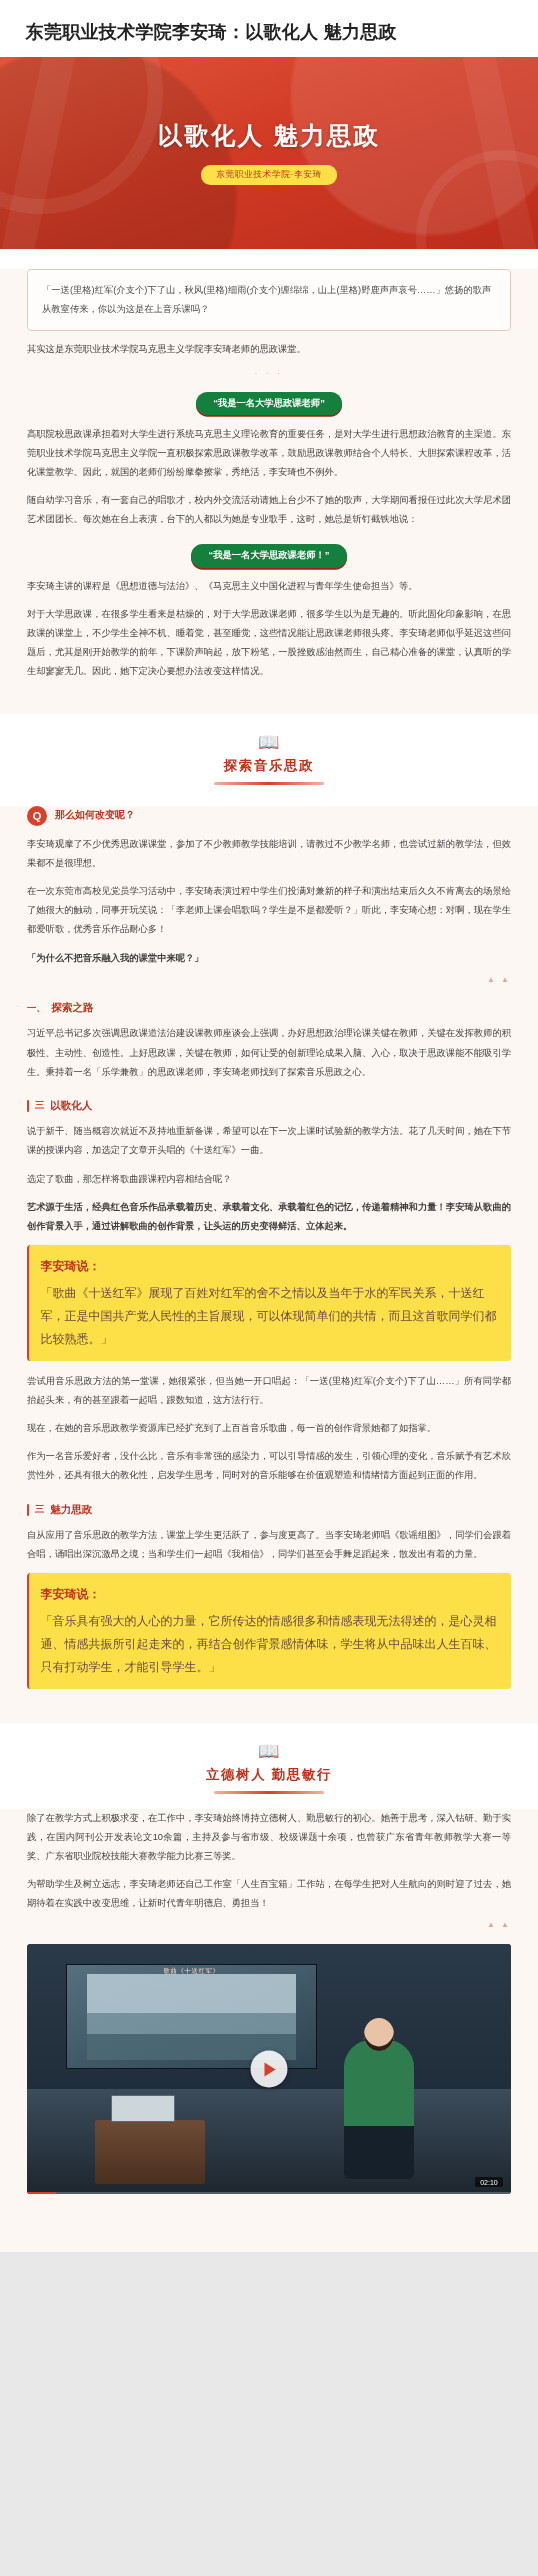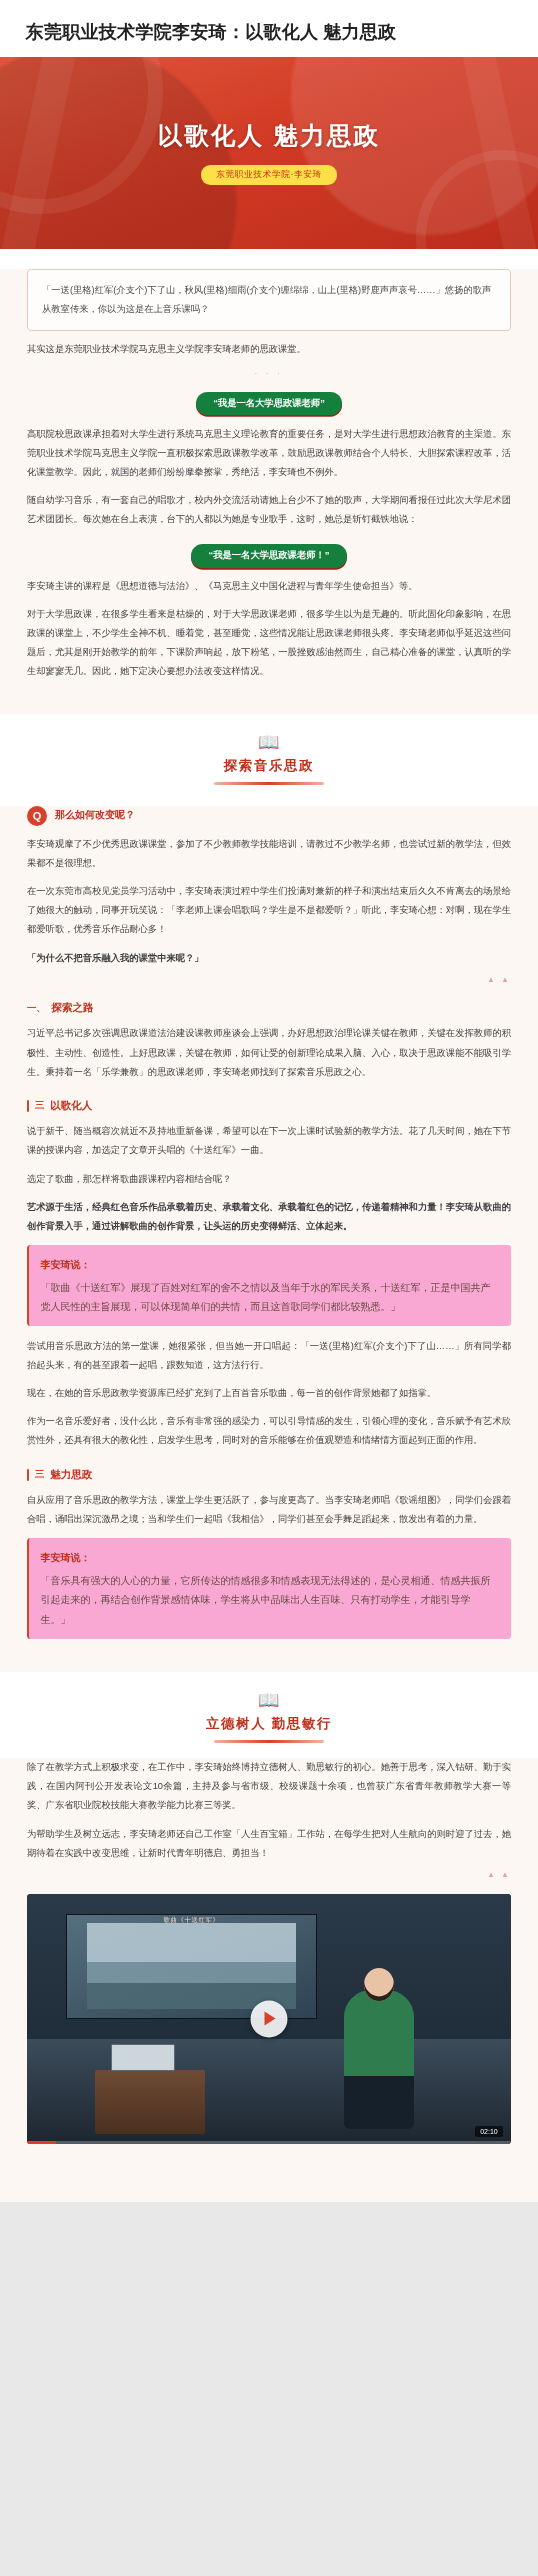--- a/index.html
+++ b/index.html
@@ -14,21 +14,20 @@
     width: 538px;
     margin: 0 auto;
     background: #ffffff;
     position: relative;
     overflow: hidden;
   }
   
   .art-header {
     padding: 20px 25.6px 11.6px 25.6px;
     background:#ffffff;
-    font-family:Liberation Serif, serif;
   }
   .art-title {
     font-size: 18px;
     font-weight: bold;
     color: #222;
     line-height: 1.4;
     letter-spacing: 0.3px;
   }
   .art-meta {
     margin-top: 10.5px;
@@ -175,26 +174,26 @@
   
   .sub-h {
     display:flex; align-items:center; gap:5.8px;
     margin: 17.4px 0 3.5px;
     font-size:10.5px; font-weight:bold; color:#c0301c;
   }
   .sub-h .num { color:#d8402a; font-size:9.3px; }
   .sub-h .bar { flex:none; width:2.3px; height:11.6px; background:#d8402a; border-radius:1.2px;}
   
   .pullquote {
-    background:#f9a8d4;
+    background:#fde047;
     border-left: 2.9px solid #d8402a;
     border-radius:3.5px;
     padding: 9.3px 11.6px;
     margin: 8.1px 0 10.5px;
-    font-size: 10px;
+    font-size: 12px;
     line-height: 1.95;
     color:#6a4a41;
   }
   .pullquote .who { color:#c0301c; font-weight:bold; display:block; margin-bottom:3.5px;}
   .tri-marks { text-align:right; color:#e0a58f; font-size:7.5px; letter-spacing:2.3px; margin-top:-2.3px;}
   
   .video-wrap {
     margin: 15px 27px 0;
     border-radius:3.5px;
     overflow:hidden;

